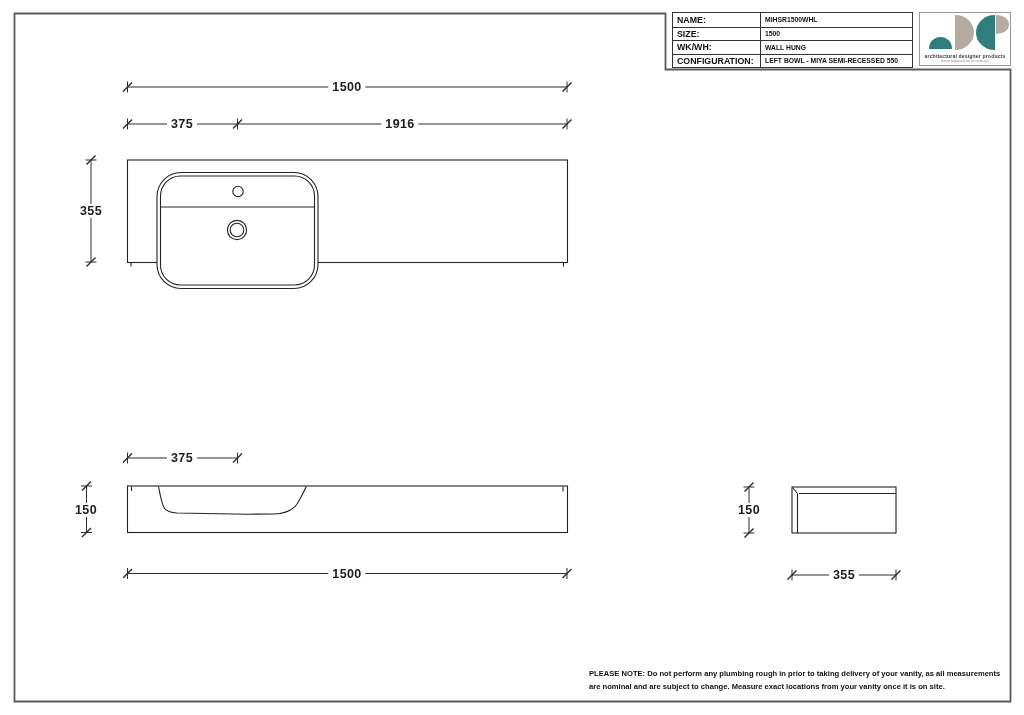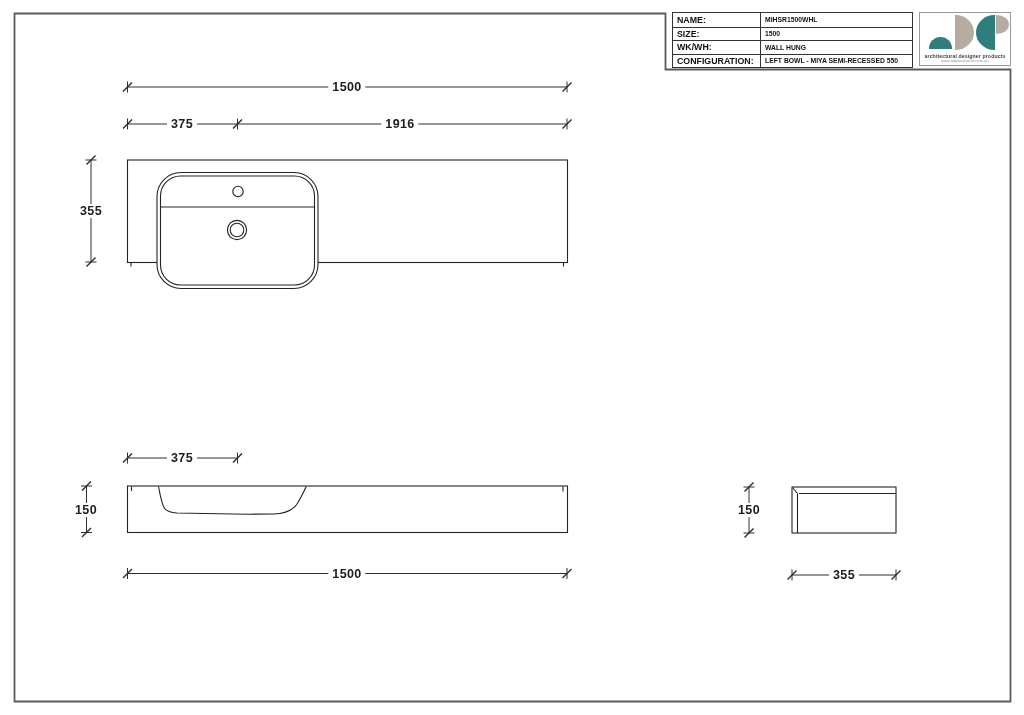--- a/index.html
+++ b/index.html
@@ -149,14 +149,15 @@
     <div class="marks">
       <div class="mk mk-a"></div>
       <div class="mk mk-d1"></div>
       <div class="mk mk-d2"></div>
       <div class="mk mk-p"></div>
     </div>
     <div class="tagline">architectural designer products</div>
     <div class="website">www.adpaustralia.com.au</div>
   </div>
 
+  <div class="note">PLEASE NOTE: Do not perform any plumbing rough in prior to taking delivery of your vanity, as all measurements are nominal and are subject to change. Measure exact locations from your vanity once it is on site.</div>
 
 </div>
 
 </body></html>

